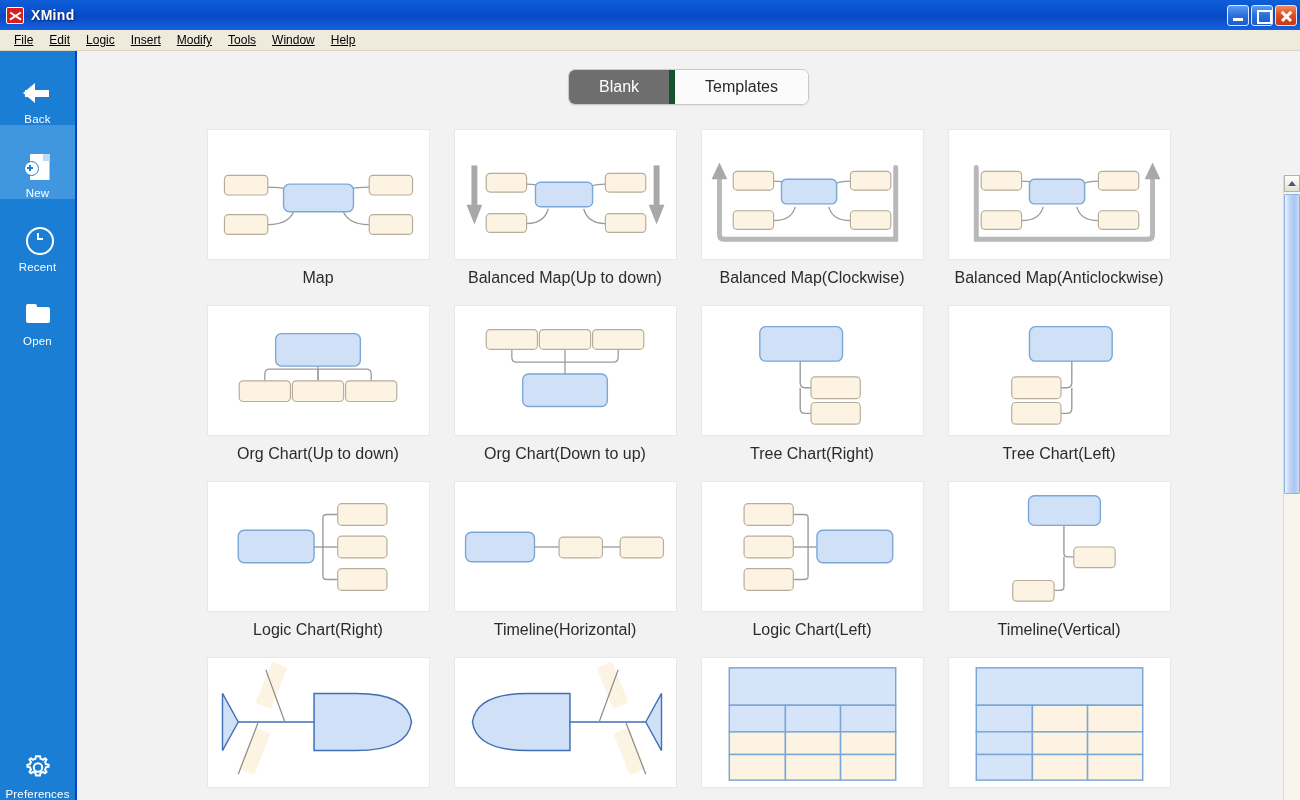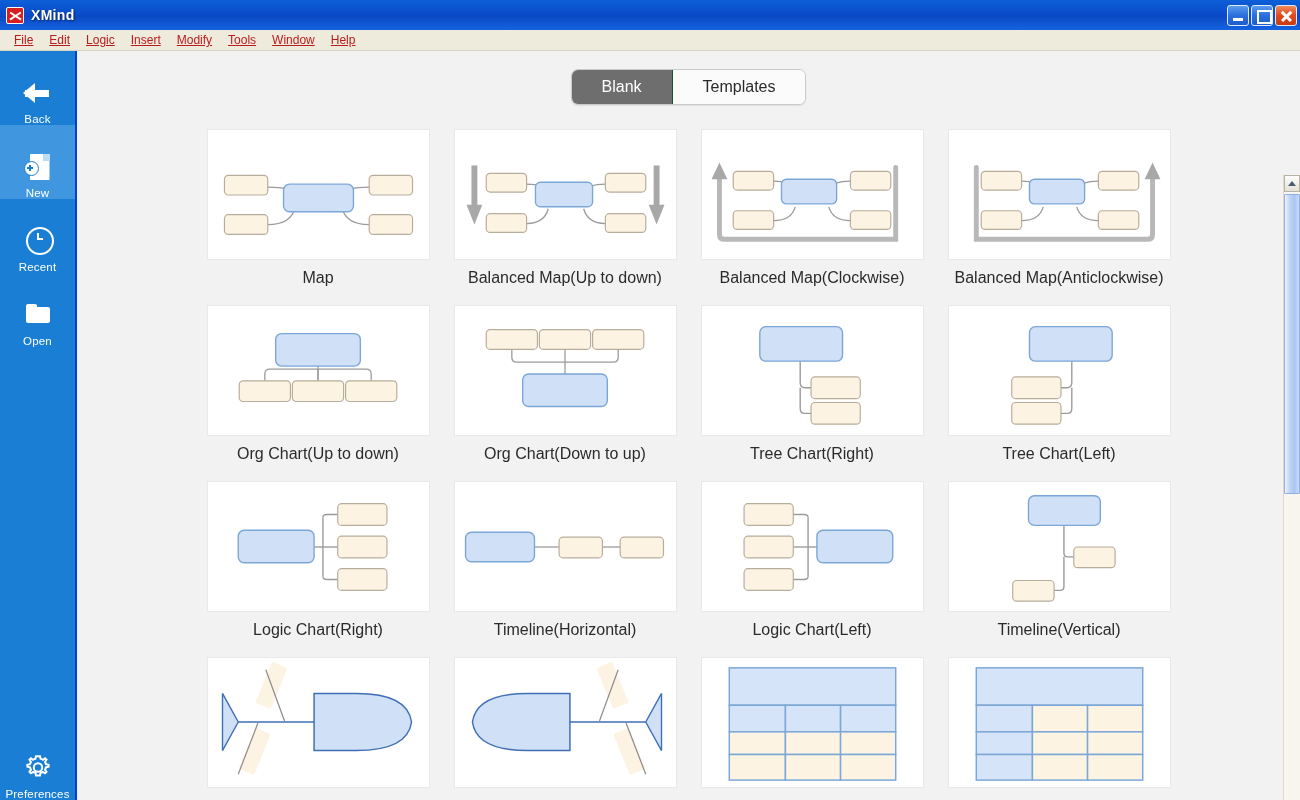--- a/index.html
+++ b/index.html
@@ -77,21 +77,21 @@
   
   .menubar {
     height: 21px;
     background: #eeeadc;
     border-bottom: 1px solid #d7d2c2;
     display: flex; align-items: center;
     padding-left: 6px;
     flex: none;
   }
   .menu-item {
-    font-size: 12px; color: #b91c1c;
+    font-size: 12px; color: #000000;
     padding: 14px 8px;
     cursor: pointer;
   }
   .menu-item span { text-decoration: underline; }
 
   
   .shell { flex: 1; display: flex; min-height: 0; position: relative; }
 
   .sidebar {
     width: 77px; flex: none;
@@ -191,21 +191,21 @@
     background: #fbfbfb;
     box-shadow: 0 1px 2px rgba(0,0,0,.07);
   }
   .seg {
     padding: 8px 30px;
     font-size: 16px; color: #2a2a2a;
     cursor: pointer; background: #fbfbfb;
     min-width: 100px; text-align: center;
   }
   .seg.active { background: #6e6e6e; color: #fff; }
-  .seg + .seg { border-left: 1px solid #14532d; }
+  .seg + .seg { border-left: 6px solid #14532d; }
 
   .grid-wrap {
     flex: 1; overflow: hidden;
     padding: 0 0 0 0;
     position: relative;
   }
   .grid {
     display: grid;
     grid-template-columns: repeat(4, 247px);
     justify-content: center;

